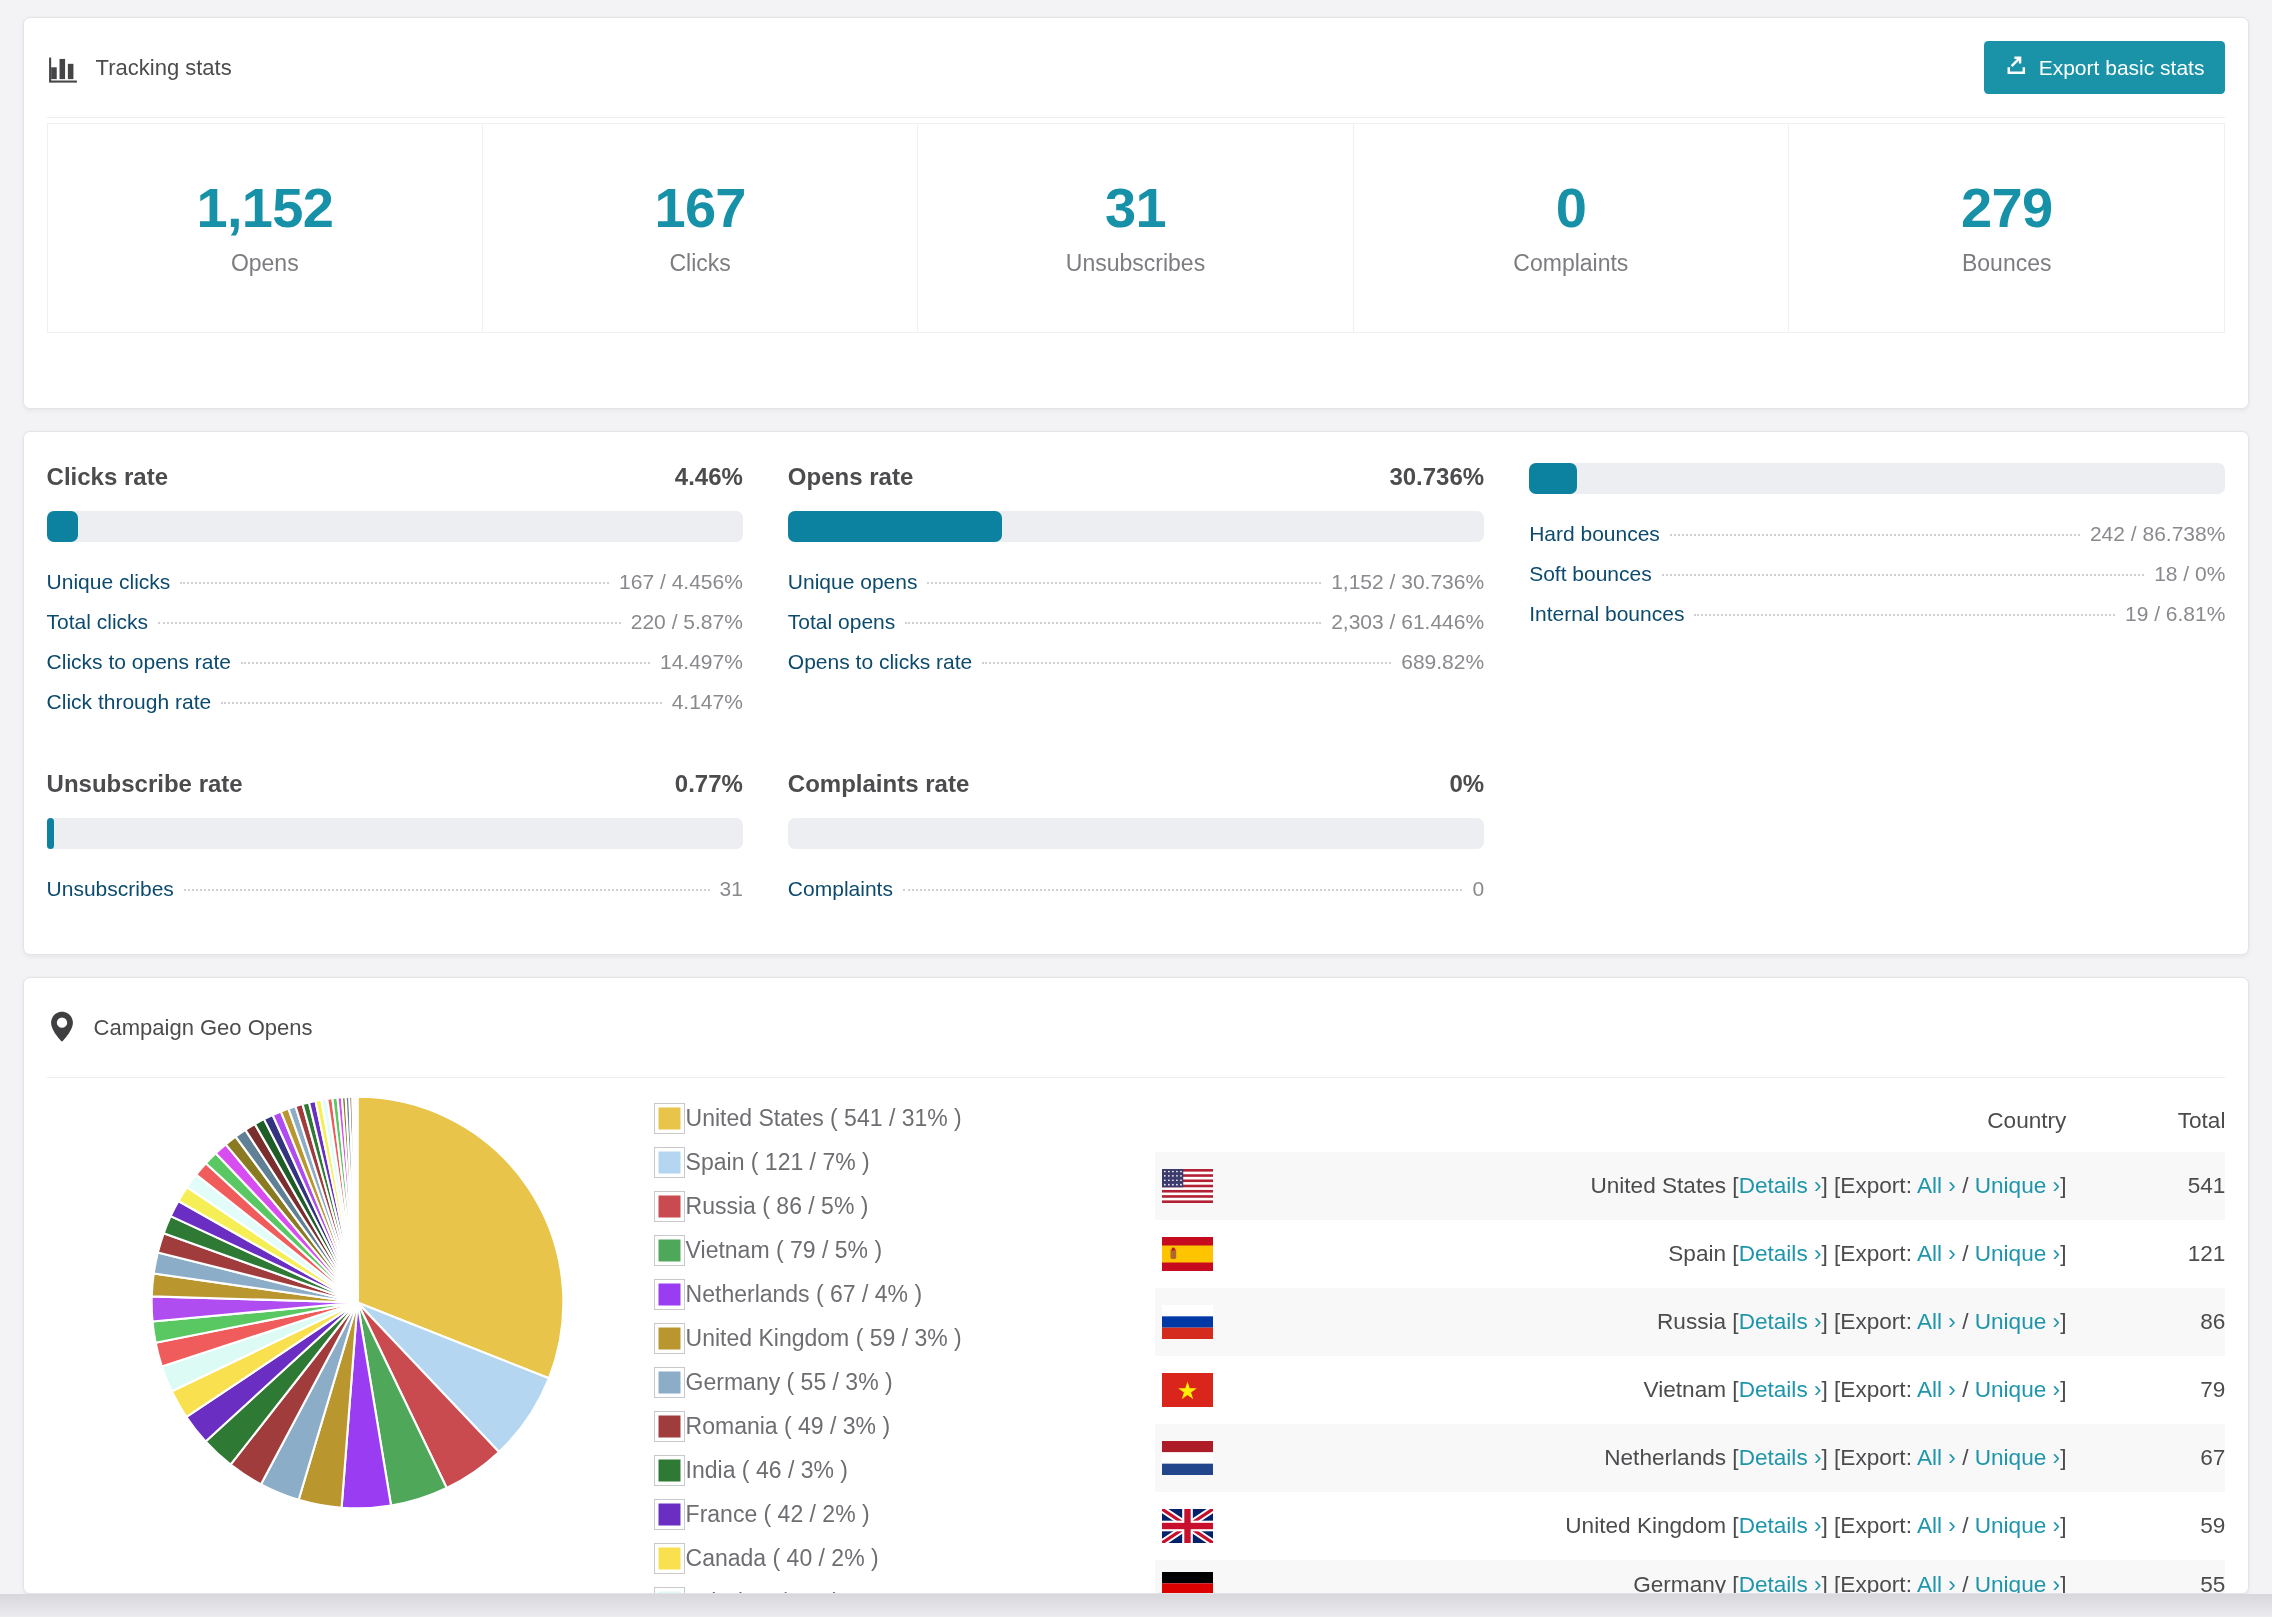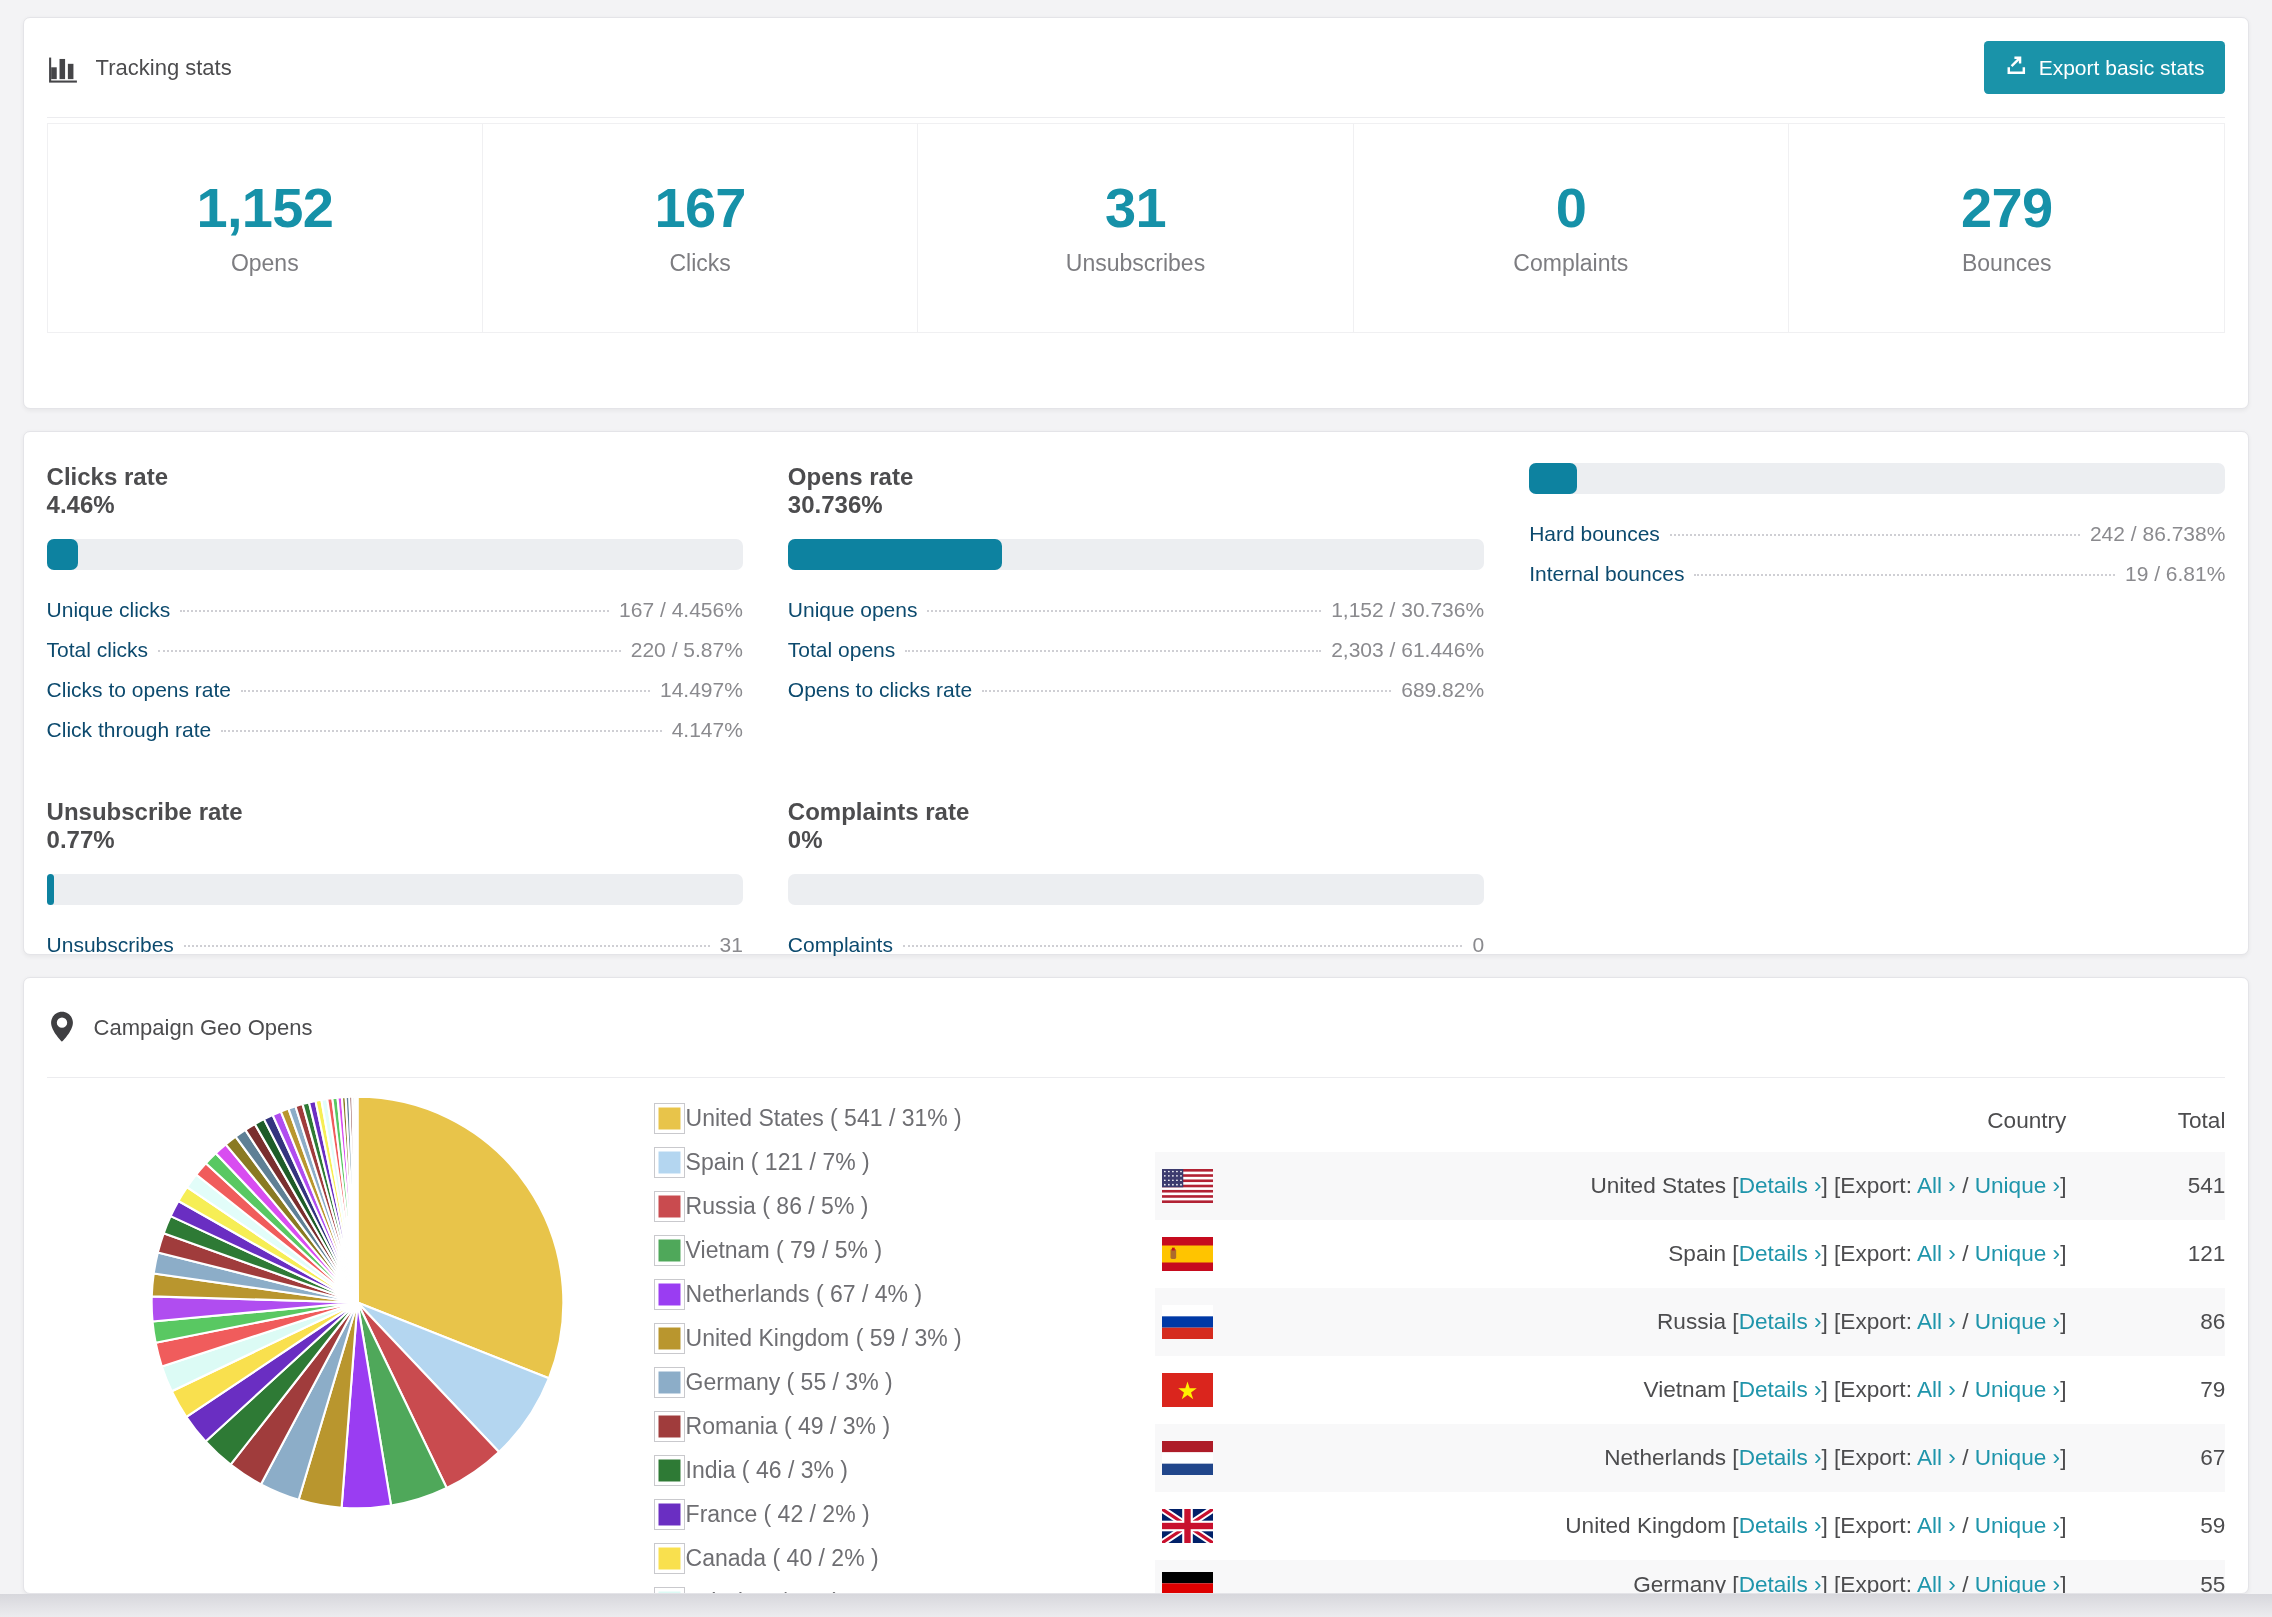--- a/index.html
+++ b/index.html
@@ -39,21 +39,21 @@
     margin-top:5px;display:grid;grid-template-columns:repeat(5,1fr);
     border:0.7px solid #f0f0f2;
   }
   .stat{border-right:0.7px solid #f0f0f2;text-align:center;padding:51px 0 55px 0;}
   .stat:last-child{border-right:none;}
   .stat .num{font-size:56px;font-weight:bold;color:#1691a8;letter-spacing:-0.7px;}
   .stat .lbl{font-size:23px;color:#7d7d81;margin-top:10px;}
 
   .rates-grid{display:grid;grid-template-columns:1fr 1fr 1fr;column-gap:45px;row-gap:40px;}
   .rate-head{display:flex;justify-content:space-between;align-items:baseline;
-    font-size:24px;font-weight:bold;color:#4c4c4e;margin-bottom:20px;flex-direction:column;}
+    font-size:24px;font-weight:bold;color:#4c4c4e;margin-bottom:20px;}
   .bar{height:31px;background:#eceef1;border-radius:7px;position:relative;}
   .bar .fill{position:absolute;left:0;top:0;bottom:0;background:#0d82a0;border-radius:7px;}
   .rate-rows{margin-top:28px;}
   .drow{display:flex;align-items:baseline;font-size:21px;height:40px;}
   .dlabel{color:#0c4a6e;white-space:nowrap;}
   .leader{flex:1;border-bottom:2.1px dotted #cfcfd4;margin:0 10px;transform:translateY(-5px);}
   .dval{color:#8a8a8e;white-space:nowrap;}
 
   .geo-body{display:flex;padding-top:12.7px;}
   .pie-wrap{width:423px;height:423px;margin-left:99px;flex:0 0 auto;}
@@ -190,20 +190,25 @@
         </div>
         <div class="rate">
           <div class="bar">
             <div class="fill" style="width:6.927%"></div>
           </div>
           <div class="rate-rows">
             <div class="drow">
               <span class="dlabel">Hard bounces</span>
               <span class="leader"></span>
               <span class="dval">242 / 86.738%</span>
+            </div>
+            <div class="drow">
+              <span class="dlabel">Soft bounces</span>
+              <span class="leader"></span>
+              <span class="dval">18 / 0%</span>
             </div>
             <div class="drow">
               <span class="dlabel">Internal bounces</span>
               <span class="leader"></span>
               <span class="dval">19 / 6.81%</span>
             </div>
           </div>
         </div>
         <div class="rate">
           <div class="rate-head">

